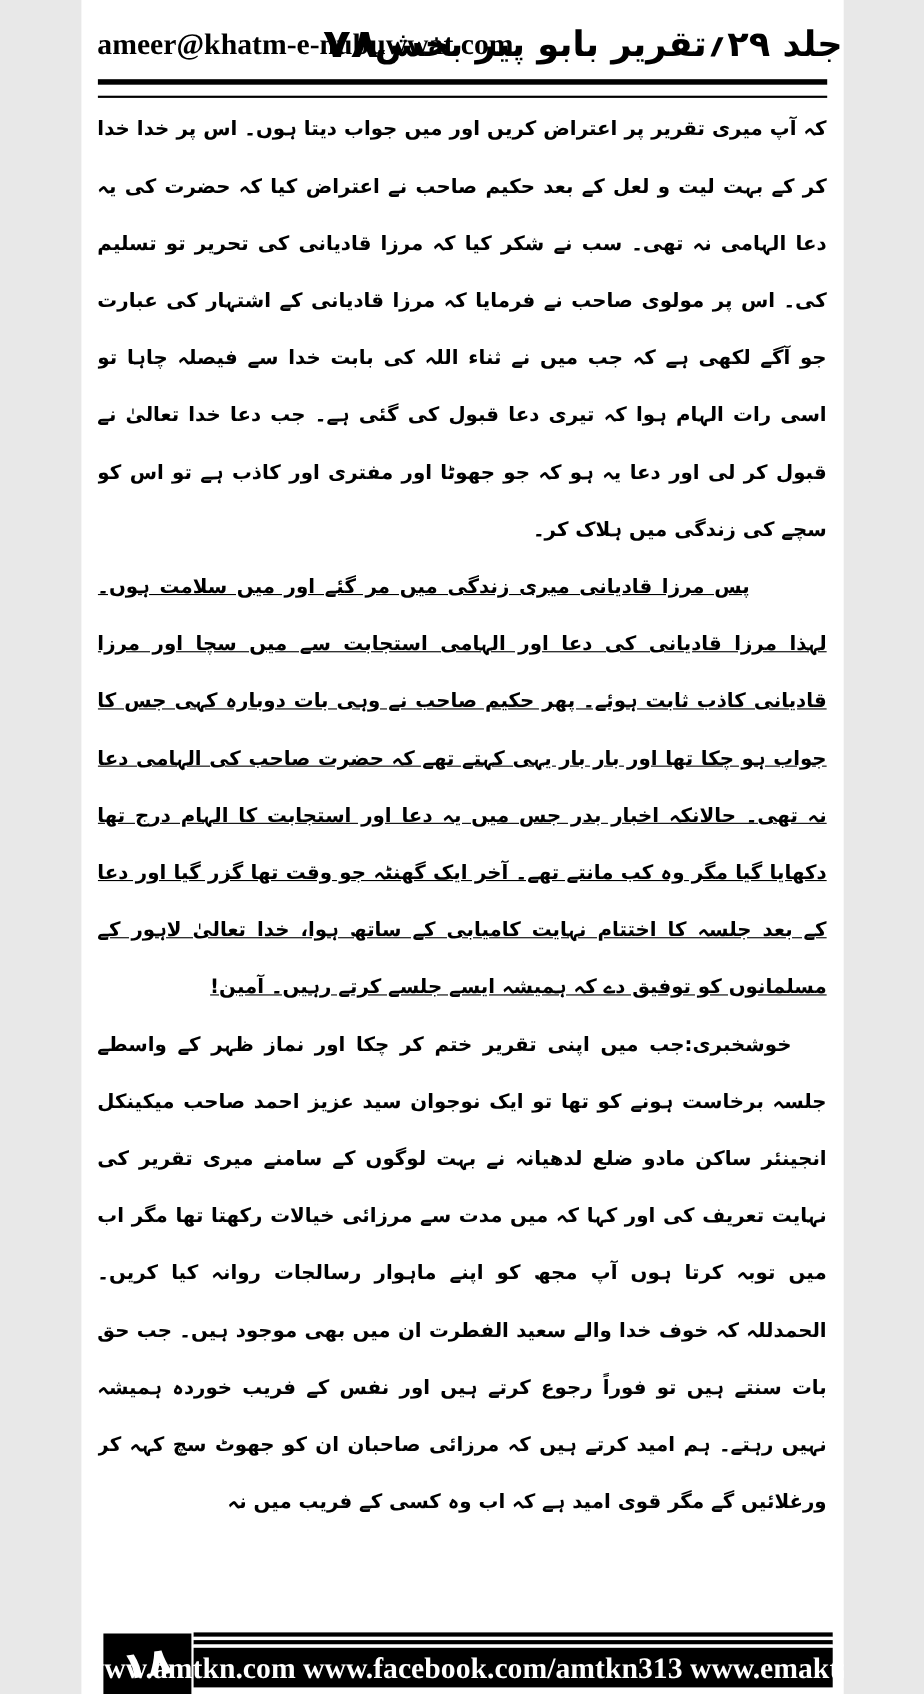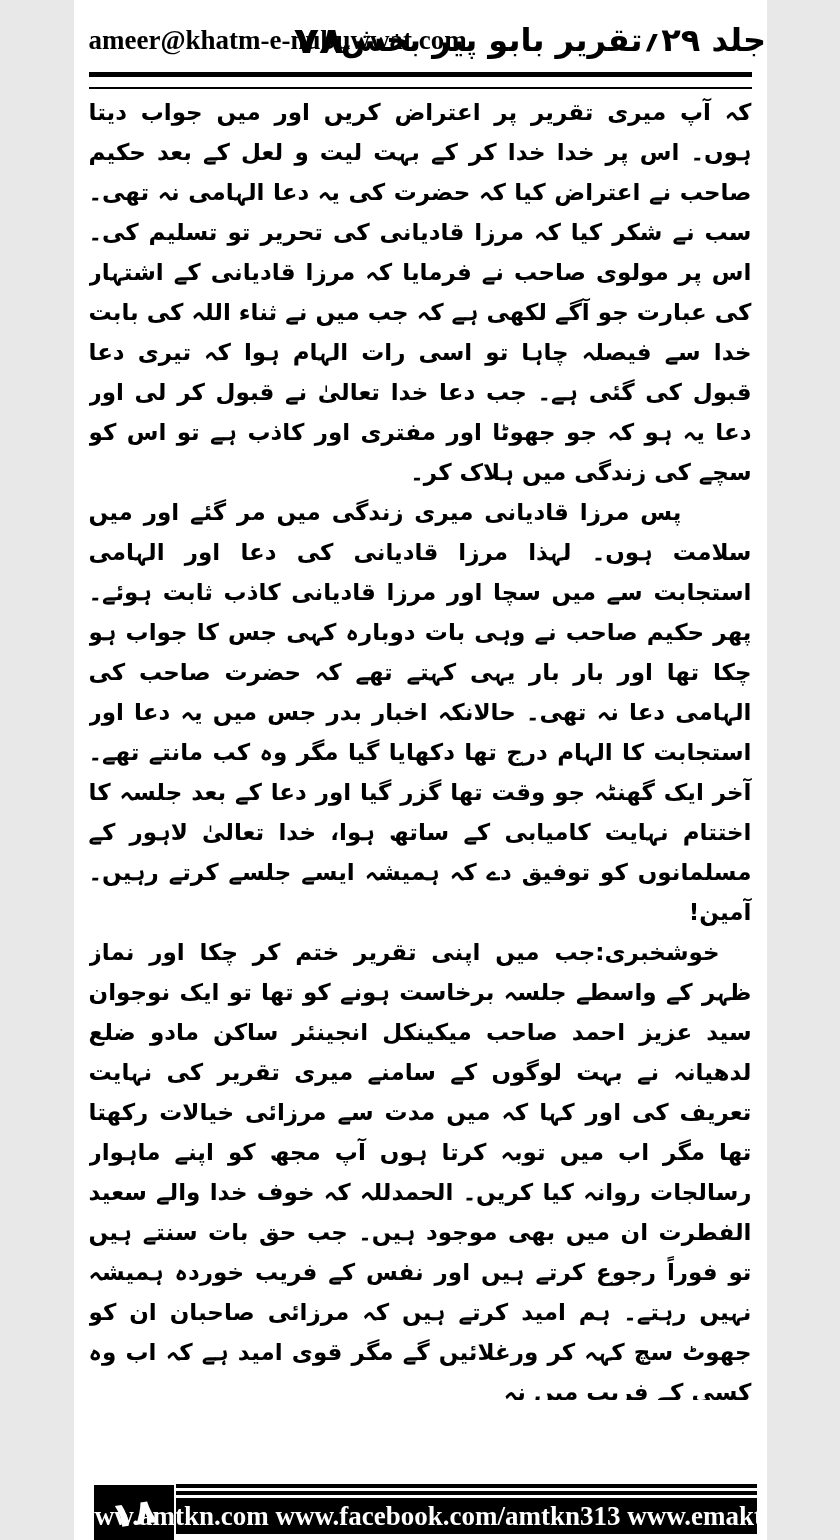--- a/index.html
+++ b/index.html
@@ -37,26 +37,26 @@
   }
   .header-rule{
     position:absolute;top:72px;left:15px;right:15px;height:10px;
     border-top:5px solid #000;border-bottom:2px solid #000;
   }
   
   .body-text{
     position:absolute;top:92px;left:15px;right:15px;bottom:140px;
     direction:rtl;
     font-weight:bold;
-    font-size:23px;line-height:40px;
+    font-size:18px;line-height:52px;
     text-align:justify;
     overflow:hidden;
   }
   .body-text p{margin:0;}
-  .para2{text-indent:70px;}
+  .para2{text-indent:70px;text-decoration:underline;}
   .para3{text-indent:32px;}
   .heading-underline{text-underline-offset:6px;}
   .sig-row{
     display:flex;flex-direction:row;justify-content:space-between;
     align-items:baseline;margin-top:4px;
   }
   .sig-end{padding-left:30px;}
   .sig-name{margin-left:380px;white-space:nowrap;}
   
   .footer{

